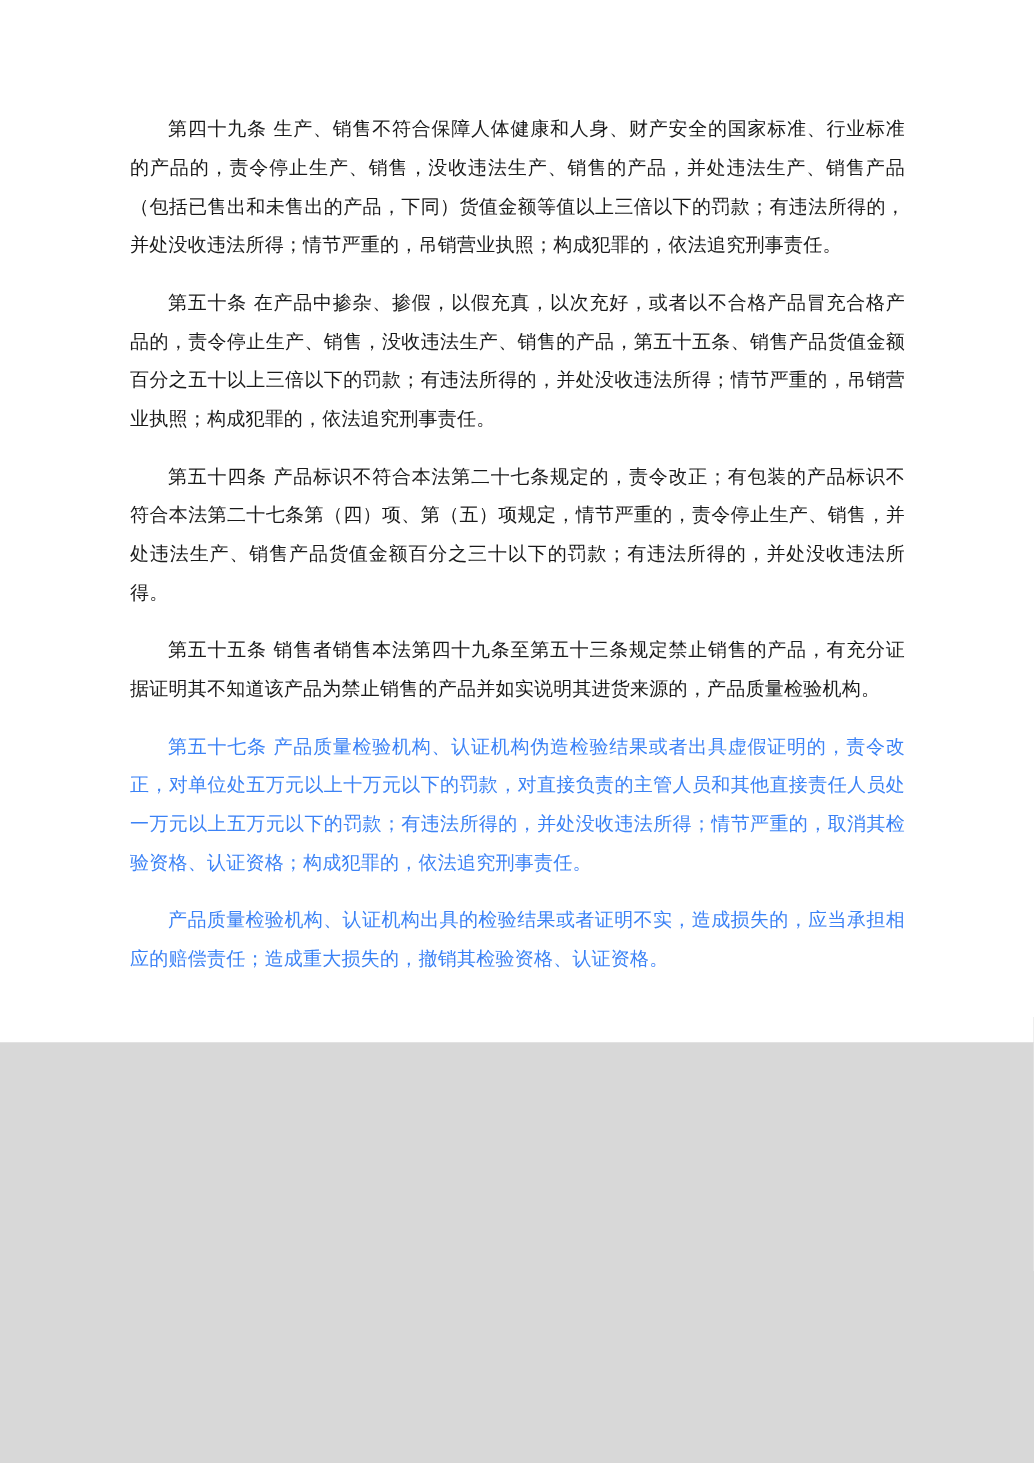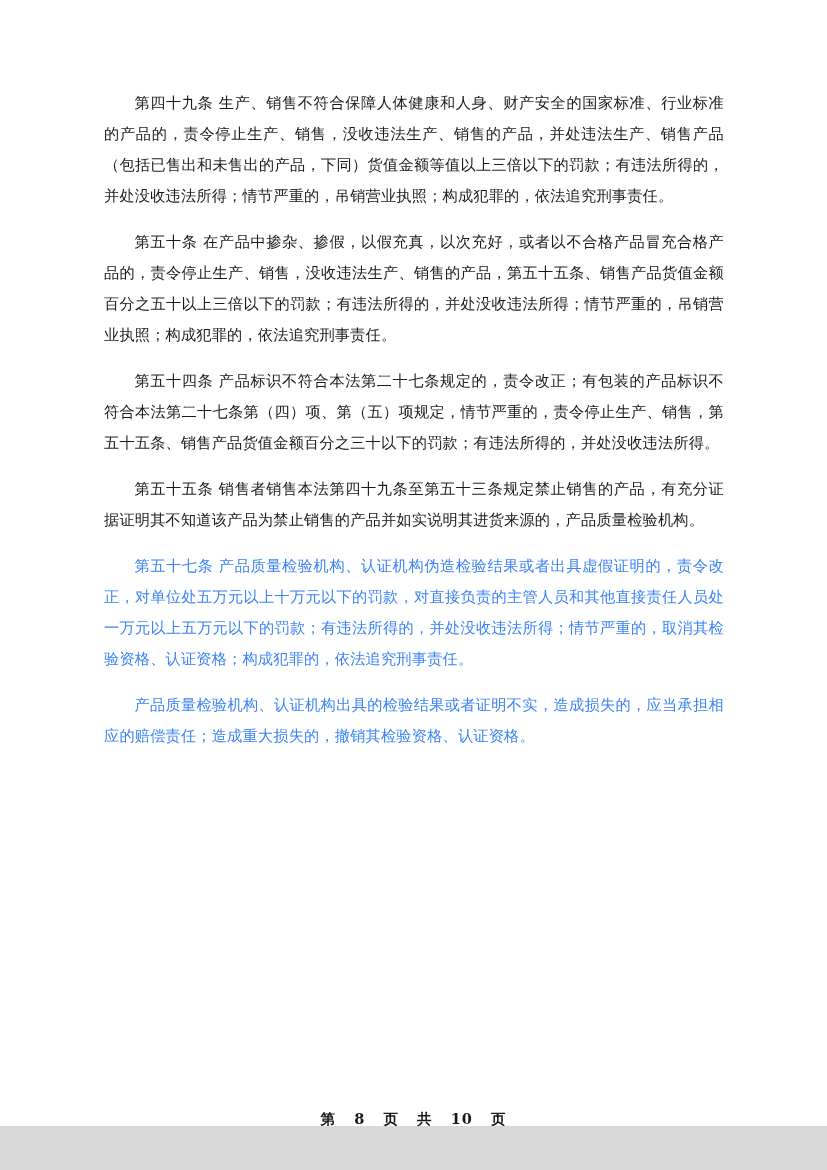--- a/index.html
+++ b/index.html
@@ -6,21 +6,21 @@
     margin: 0;
     padding: 0;
     background: #d8d8d8;
   }
   body {
     font-family: "DejaVu Sans", "Liberation Sans", sans-serif;
   }
   .page {
     position: relative;
     width: 827px;
-    height: 1126px;
+    height: 834px;
     background: #ffffff;
     margin: 0 auto;
     box-sizing: border-box;
     overflow: hidden;
   }
   .content {
     position: absolute;
     left: 104px;
     top: 88px;
     width: 620px;
@@ -58,21 +58,21 @@
     width: 6px;
   }
 </style>
 </head>
 <body>
 
 <div class="page">
   <div class="content">
     <p class="para">第四十九条  生产、销售不符合保障人体健康和人身、财产安全的国家标准、行业标准的产品的，责令停止生产、销售，没收违法生产、销售的产品，并处违法生产、销售产品（包括已售出和未售出的产品，下同）货值金额等值以上三倍以下的罚款；有违法所得的，并处没收违法所得；情节严重的，吊销营业执照；构成犯罪的，依法追究刑事责任。</p>
     <p class="para">第五十条  在产品中掺杂、掺假，以假充真，以次充好，或者以不合格产品冒充合格产品的，责令停止生产、销售，没收违法生产、销售的产品，第五十五条、销售产品货值金额百分之五十以上三倍以下的罚款；有违法所得的，并处没收违法所得；情节严重的，吊销营业执照；构成犯罪的，依法追究刑事责任。</p>
-    <p class="para">第五十四条  产品标识不符合本法第二十七条规定的，责令改正；有包装的产品标识不符合本法第二十七条第（四）项、第（五）项规定，情节严重的，责令停止生产、销售，第五十五条、销售产品货值金额百分之三十以下的罚款；有违法所得的，并处没收违法所得。</p>
+    <p class="para">第五十四条  产品标识不符合本法第二十七条规定的，责令改正；有包装的产品标识不符合本法第二十七条第（四）项、第（五）项规定，情节严重的，责令停止生产、销售，并处违法生产、销售产品货值金额百分之三十以下的罚款；有违法所得的，并处没收违法所得。</p>
     <p class="para">第五十五条  销售者销售本法第四十九条至第五十三条规定禁止销售的产品，有充分证据证明其不知道该产品为禁止销售的产品并如实说明其进货来源的，产品质量检验机构。</p>
     <p class="para red">第五十七条  产品质量检验机构、认证机构伪造检验结果或者出具虚假证明的，责令改正，对单位处五万元以上十万元以下的罚款，对直接负责的主管人员和其他直接责任人员处一万元以上五万元以下的罚款；有违法所得的，并处没收违法所得；情节严重的，取消其检验资格、认证资格；构成犯罪的，依法追究刑事责任。</p>
     <p class="para red">产品质量检验机构、认证机构出具的检验结果或者证明不实，造成损失的，应当承担相应的赔偿责任；造成重大损失的，撤销其检验资格、认证资格。</p>
   </div>
 
   <div class="footer">
     <span>第</span>
     <span class="sep"></span>
     <span>8</span>
     <span class="sep"></span>

